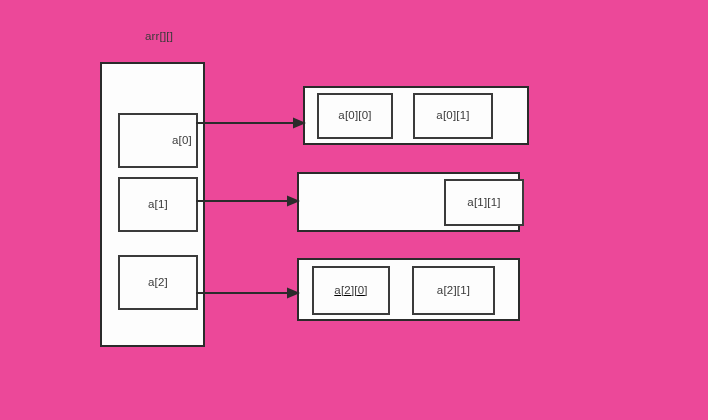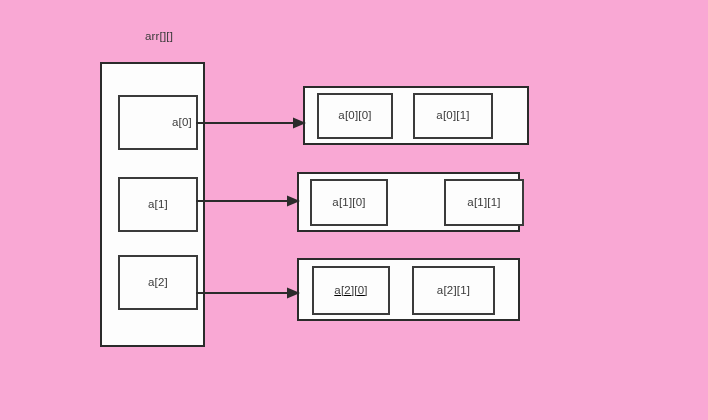--- a/index.html
+++ b/index.html
@@ -5,21 +5,21 @@
 <style>
   html, body {
     margin: 0;
     padding: 0;
     background: #ffffff;
   }
   #canvas {
     position: relative;
     width: 708px;
     height: 420px;
-    background: #f9a8d4;
+    background: #ec4899;
     font-family: "Liberation Sans", "DejaVu Sans", sans-serif;
     overflow: hidden;
   }
 
   
   .box {
     position: absolute;
     background: #fdfdfd;
     box-sizing: border-box;
   }
@@ -60,21 +60,21 @@
     left: 100px;
     top: 62px;
     width: 105px;
     height: 285px;
   }
   .left-cell {
     left: 118px;
     width: 80px;
     height: 55px;
   }
-  #left-cell-0 { top: 95px; padding-left: 48px; }
+  #left-cell-0 { top: 113px; padding-left: 48px; }
   #left-cell-1 { top: 177px; }
   #left-cell-2 { top: 255px; }
 
   
   .row-container {
     background: #fdfdfd;
   }
   #row-container-0 { left: 303px; top: 86px;  width: 226px; height: 59px; }
   #row-container-1 { left: 297px; top: 172px; width: 223px; height: 60px; }
   #row-container-2 { left: 297px; top: 258px; width: 223px; height: 63px; }
@@ -123,23 +123,20 @@
 
   <div class="box outer-box row-container" id="row-container-0"></div>
   <div class="box cell-box" id="cell-0-0">
     <span class="cell-label">a[0][0]</span>
   </div>
   <div class="box cell-box" id="cell-0-1">
     <span class="cell-label">a[0][1]</span>
   </div>
 
   <div class="box outer-box row-container" id="row-container-1"></div>
-  <div class="box cell-box" id="cell-1-0">
-    <span class="cell-label">a[1][0]</span>
-  </div>
   <div class="box cell-box" id="cell-1-1">
     <span class="cell-label">a[1][1]</span>
   </div>
 
   <div class="box outer-box row-container" id="row-container-2"></div>
   <div class="box cell-box" id="cell-2-0">
     <span class="cell-label">a[2][0]</span>
   </div>
   <div class="box cell-box" id="cell-2-1">
     <span class="cell-label">a[2][1]</span>

